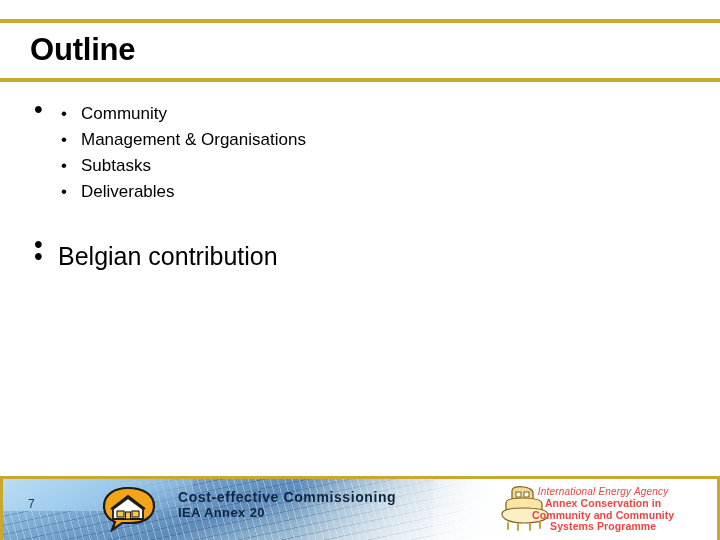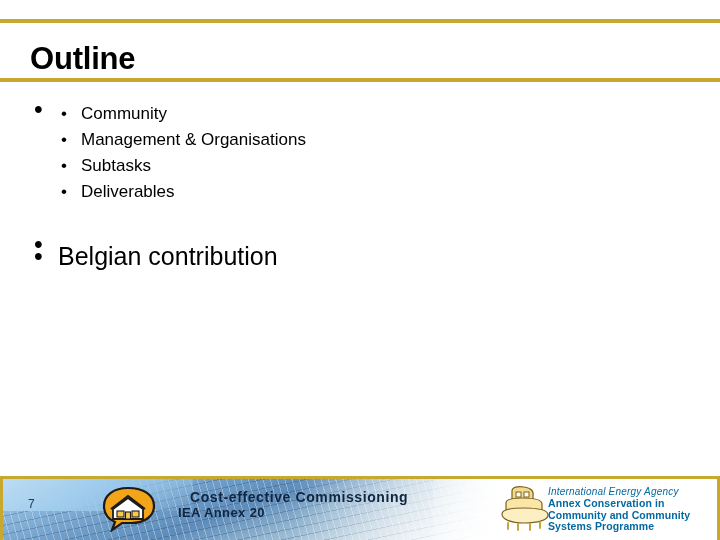--- a/index.html
+++ b/index.html
@@ -36,21 +36,20 @@
   .title {
     position: absolute;
     left: 30px;
     top: 29px;
     font-size: 31px;
     font-weight: bold;
     color: #000000;
     letter-spacing: -0.2px;
     line-height: 42px;
     white-space: nowrap;
-    margin-top: 9px;
   }
 
   
   .body {
     position: absolute;
     left: 0;
     top: 94px;
     width: 720px;
   }
   .lvl1 {
@@ -154,37 +153,38 @@
   }
   .cec-text {
     position: absolute;
     left: 178px;
     top: 490px;
     color: #10253f;
     font-weight: bold;
     line-height: 15px;
     white-space: nowrap;
   }
-  .cec-l1 { font-size: 14px; letter-spacing: 0.6px; margin-left: 12px; }
+  .cec-l1 { font-size: 14px; letter-spacing: 0.6px; }
   .cec-l2 { font-size: 13px; letter-spacing: 0.4px; }
 
   
   .iea-logo {
     position: absolute;
     left: 500px;
     top: 485px;
     width: 50px;
     height: 48px;
   }
   .iea-text {
     position: absolute;
-    left: 548px;
+    left: 532px;
     top: 486px;
-    color: #0369a1;
-    white-space: nowrap;
+    color: #ef4444;
+    white-space: nowrap;
+    text-align: center;
   }
   .iea-l0 {
     font-size: 10px;
     font-style: italic;
     line-height: 12px;
     letter-spacing: 0.2px;
   }
   .iea-l {
     font-size: 10.5px;
     font-weight: bold;

